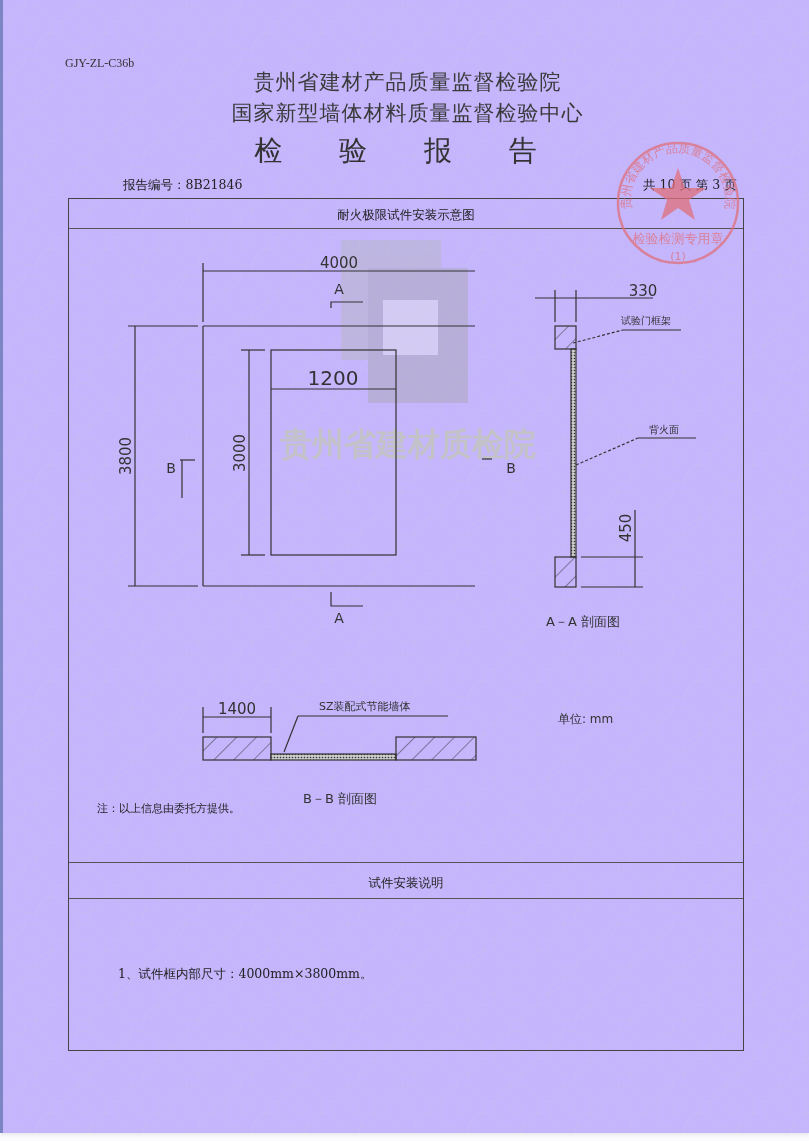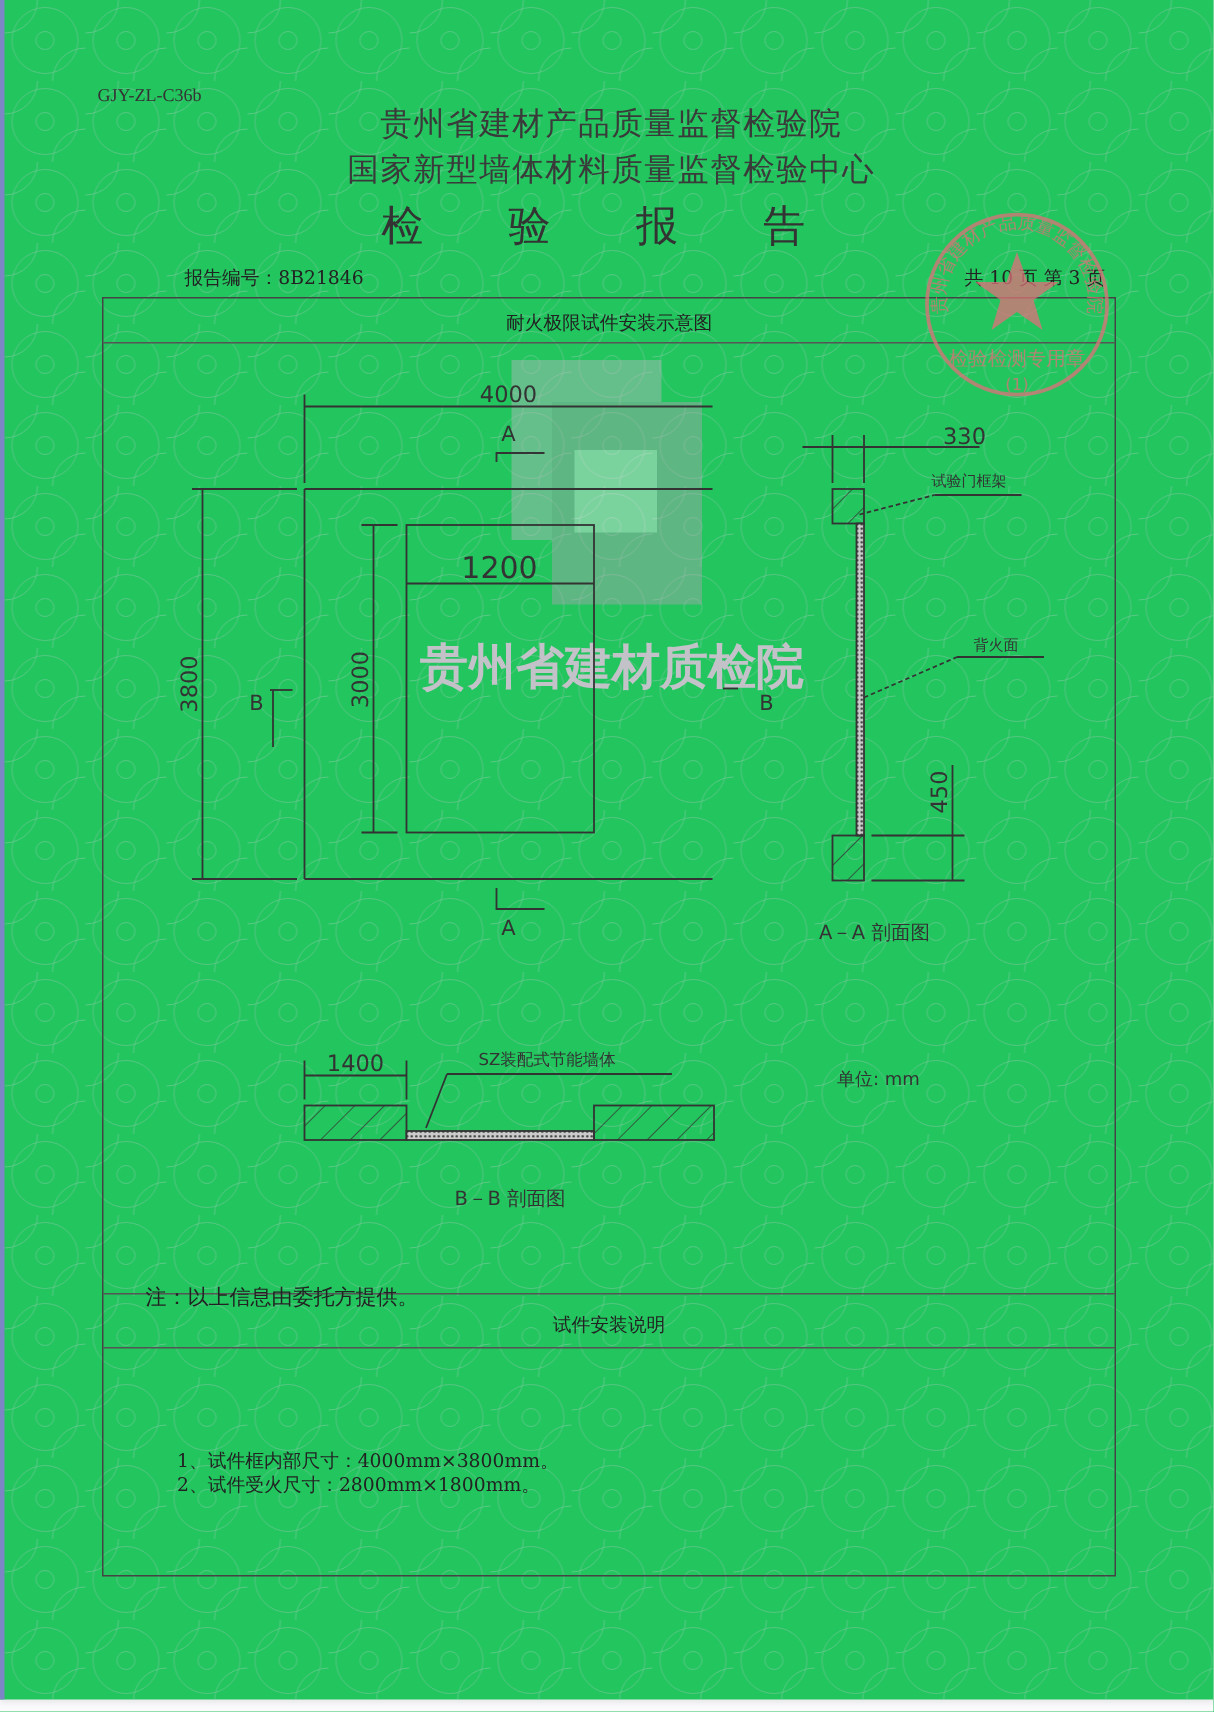--- a/index.html
+++ b/index.html
@@ -1,32 +1,32 @@
 <!DOCTYPE html>
 <html><head>
 <meta charset="utf-8">
 <style>
   html,body{margin:0;padding:0;}
   body{width:809px;height:1141px;position:relative;overflow:hidden;
     background:#fbfbfd;font-family:"DejaVu Serif","Liberation Serif",serif;color:#222;}
-  .page{position:absolute;left:0;top:0;width:806px;height:1133px;background:#22c55e;
+  .page{position:absolute;left:0;top:0;width:806px;height:1133px;background:#c4b5fd;
     border-left:3px solid #7d86c4;box-shadow:0 2px 4px rgba(0,0,0,0.08);}
   .pattern{position:absolute;left:0;top:0;width:806px;height:1133px;opacity:0.35;}
   .abs{position:absolute;}
   .form-code{left:62px;top:56px;font-size:12px;color:#333;font-family:"Liberation Serif",serif;}
   .title1,.title2{left:0;width:809px;text-align:center;font-family:"DejaVu Sans",sans-serif;color:#3a3a3a;}
   .title1{top:68px;font-size:21px;letter-spacing:1px;}
   .title2{top:99px;font-size:21px;letter-spacing:1px;}
   .title3{left:0;width:809px;text-align:center;top:132px;font-size:28px;letter-spacing:24px;font-family:"DejaVu Sans",sans-serif;color:#333;}
   .report-no{left:76px;top:177px;font-size:12.5px;margin-left:44px;}
   .page-count{left:640px;top:177px;font-size:12.5px;}
   .frame{left:65px;top:198px;width:676px;height:853px;border:1.5px solid #444;box-sizing:border-box;padding-left:42px;}
   .hline{position:absolute;left:0;width:100%;border-top:1.5px solid #555;}
   .sec-title{position:absolute;left:0;width:100%;text-align:center;font-size:12.5px;}
-  .note{left:94px;top:856px;font-size:14px;}
+  .note{left:94px;top:801px;font-size:11px;}
   .instr{left:115px;font-size:12.5px;}
   .stamp{left:610px;top:138px;width:130px;height:130px;}
   svg text{font-family:"DejaVu Sans",sans-serif;}
 </style>
 </head>
 <body>
 
 <div class="page">
   <svg class="pattern" width="806" height="1133">
     <defs>
@@ -137,21 +137,20 @@
       <line x1="295" y1="716" x2="445" y2="716"></line>
     </g>
     <text x="234" y="714" text-anchor="middle" font-size="15" fill="#333">1400</text>
     <text x="316" y="710" font-size="11" fill="#333">SZ装配式节能墙体</text>
     <text x="300" y="803" font-size="13" fill="#333">B－B 剖面图</text>
     <text x="555" y="723" font-size="12" fill="#333">单位: mm</text>
   </svg>
 
   <div class="abs note">注：以上信息由委托方提供。</div>
   <div class="abs instr" style="top:966px;text-align:center;">1、试件框内部尺寸：4000mm×3800mm。</div>
-  <div class="abs instr" style="top:982px;">2、试件受火尺寸：2800mm×1800mm。</div>
 
   <svg class="abs stamp" viewBox="0 0 130 130" style="opacity:0.75;">
     <defs>
         <path id="arc" d="M 18 72 A 48 48 0 1 1 112 72"></path>
       </defs>
     <circle cx="65" cy="65" r="60" fill="none" stroke="#e0707a" stroke-width="2.5"></circle>
     <text font-size="12" fill="#e0707a"><textPath href="#arc" startOffset="50%" text-anchor="middle">贵州省建材产品质量监督检验院</textPath></text>
     <polygon points="65,30 72,50 93,50 76,62 82,82 65,70 48,82 54,62 37,50 58,50" fill="#e0707a"></polygon>
     <text x="65" y="105" text-anchor="middle" font-size="13" fill="#e0707a">检验检测专用章</text>
     <text x="65" y="122" text-anchor="middle" font-size="11" fill="#e0707a">(1)</text>

